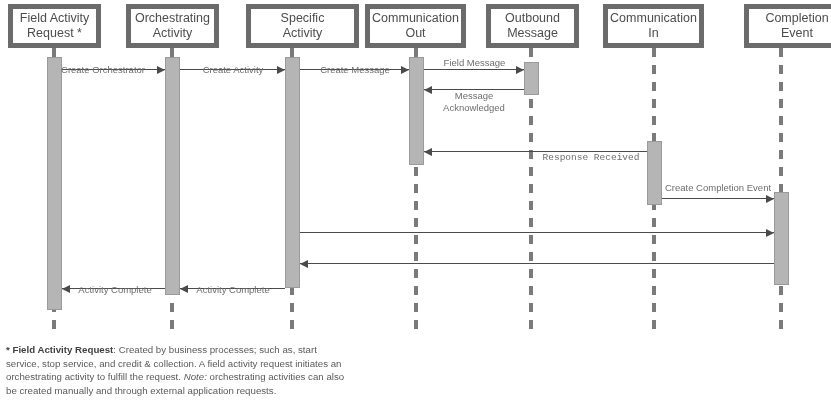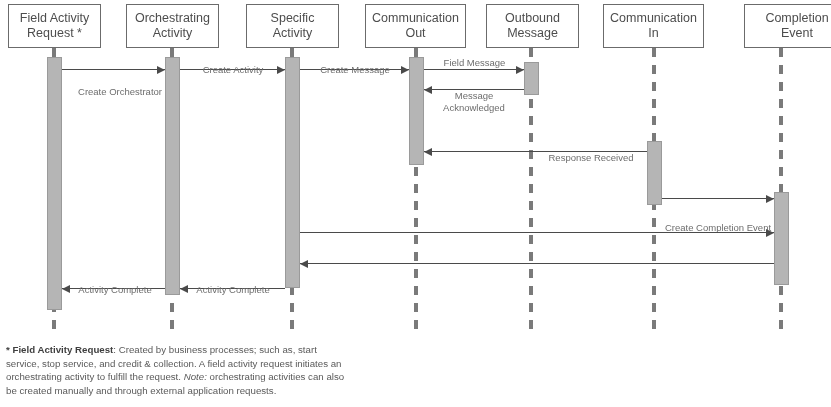--- a/index.html
+++ b/index.html
@@ -10,21 +10,21 @@
     font-family:"Liberation Sans","DejaVu Sans",sans-serif;
     color:#595959;
     overflow:hidden;
     position:relative;
   }
   #diagram{position:absolute;left:0;top:0;width:831px;height:407px;}
 
   .lifeline-header{
     position:absolute;
     box-sizing:border-box;
-    border:1px solid #eab308;
+    border:5px solid #eab308;
     background:#ffffff;
     color:#4d4d4d;
     font-size:12.5px;
     line-height:15px;
     text-align:center;
     display:flex;
     align-items:center;
     justify-content:center;
     padding:2px 3px;
     white-space:pre-line;
@@ -91,55 +91,55 @@
     <div class="lifeline-dash" style="left: 779px; top: 48px; height: 284px;"></div>
     <div class="activation" style="left: 47px; top: 57px; width: 15px; height: 253px; background: rgb(181, 181, 181); border-color: rgb(154, 154, 154);"></div>
     <div class="activation" style="left: 165px; top: 57px; width: 15px; height: 238px; background: rgb(181, 181, 181); border-color: rgb(154, 154, 154);"></div>
     <div class="activation" style="left: 285px; top: 57px; width: 15px; height: 231px; background: rgb(181, 181, 181); border-color: rgb(154, 154, 154);"></div>
     <div class="activation" style="left: 409px; top: 57px; width: 15px; height: 108px; background: rgb(181, 181, 181); border-color: rgb(154, 154, 154);"></div>
     <div class="activation" style="left: 524px; top: 62px; width: 15px; height: 33px; background: rgb(181, 181, 181); border-color: rgb(154, 154, 154);"></div>
     <div class="activation" style="left: 647px; top: 141px; width: 15px; height: 64px; background: rgb(181, 181, 181); border-color: rgb(154, 154, 154);"></div>
     <div class="activation" style="left: 774px; top: 192px; width: 15px; height: 93px; background: rgb(181, 181, 181); border-color: rgb(154, 154, 154);"></div>
     <div class="msg-line" style="left: 62px; top: 69px; width: 103px; background: rgb(74, 74, 74);"></div>
     <div class="arrow-head right" style="top: 65.5px; left: 157px; border-left-color: rgb(74, 74, 74);"></div>
-    <div class="msg-label" style="left: 72px; top: 64px; width: 96px; margin-top: 22px;">Create Orchestrator</div>
+    <div class="msg-label" style="left: 55px; top: 64px; width: 96px;">Create Orchestrator</div>
     <div class="msg-line" style="left: 180px; top: 69px; width: 105px; background: rgb(74, 74, 74);"></div>
     <div class="arrow-head right" style="top: 65.5px; left: 277px; border-left-color: rgb(74, 74, 74);"></div>
     <div class="msg-label" style="left: 185px; top: 64px; width: 96px;">Create Activity</div>
     <div class="msg-line" style="left: 300px; top: 69px; width: 109px; background: rgb(74, 74, 74);"></div>
     <div class="arrow-head right" style="top: 65.5px; left: 401px; border-left-color: rgb(74, 74, 74);"></div>
     <div class="msg-label" style="left: 304px; top: 64px; width: 102px;">Create Message</div>
     <div class="msg-line" style="left: 424px; top: 69px; width: 100px; background: rgb(74, 74, 74);"></div>
     <div class="arrow-head right" style="top: 65.5px; left: 516px; border-left-color: rgb(74, 74, 74);"></div>
     <div class="msg-label" style="left: 427px; top: 57px; width: 95px;">Field Message</div>
     <div class="msg-line" style="left: 424px; top: 89px; width: 100px; background: rgb(74, 74, 74);"></div>
     <div class="arrow-head left" style="top: 85.5px; left: 424px; border-right-color: rgb(74, 74, 74);"></div>
     <div class="msg-label" style="left: 424px; top: 90px; width: 100px;">Message
 Acknowledged</div>
     <div class="msg-line" style="left: 424px; top: 151px; width: 223px; background: rgb(74, 74, 74);"></div>
     <div class="arrow-head left" style="top: 147.5px; left: 424px; border-right-color: rgb(74, 74, 74);"></div>
-    <div class="msg-label" style="left: 536px; top: 152px; width: 110px;">Response Received</div>
+    <div class="msg-label" style="left: 536px; top: 152px; width: 110px; font-family: Liberation Mono, monospace;">Response Received</div>
     <div class="msg-line" style="left: 662px; top: 198px; width: 112px; background: rgb(74, 74, 74);"></div>
     <div class="arrow-head right" style="top: 194.5px; left: 766px; border-left-color: rgb(74, 74, 74);"></div>
-    <div class="msg-label" style="left: 655px; top: 182px; width: 126px; margin-top: 40px;">Create Completion Event</div>
+    <div class="msg-label" style="left: 655px; top: 182px; width: 126px;">Create Completion Event</div>
     <div class="msg-line" style="left: 300px; top: 232px; width: 474px; background: rgb(74, 74, 74);"></div>
     <div class="arrow-head right" style="top: 228.5px; left: 766px; border-left-color: rgb(74, 74, 74);"></div>
     <div class="msg-line" style="left: 300px; top: 263px; width: 474px; background: rgb(74, 74, 74);"></div>
     <div class="arrow-head left" style="top: 259.5px; left: 300px; border-right-color: rgb(74, 74, 74);"></div>
     <div class="msg-line" style="left: 180px; top: 288px; width: 105px; background: rgb(74, 74, 74);"></div>
     <div class="arrow-head left" style="top: 284.5px; left: 180px; border-right-color: rgb(74, 74, 74);"></div>
     <div class="msg-label" style="left: 185px; top: 284px; width: 96px;">Activity Complete</div>
     <div class="msg-line" style="left: 62px; top: 288px; width: 103px; background: rgb(74, 74, 74);"></div>
     <div class="arrow-head left" style="top: 284.5px; left: 62px; border-right-color: rgb(74, 74, 74);"></div>
     <div class="msg-label" style="left: 67px; top: 284px; width: 96px;">Activity Complete</div>
     <div class="lifeline-header" style="left: 8px; top: 4px; width: 93px; height: 44px; border-color: rgb(107, 107, 107);"><span>Field Activity
 Request *</span></div>
     <div class="lifeline-header" style="left: 126px; top: 4px; width: 93px; height: 44px; border-color: rgb(107, 107, 107);"><span>Orchestrating
 Activity</span></div>
-    <div class="lifeline-header" style="left: 246px; top: 4px; width: 93px; height: 44px; border-color: rgb(107, 107, 107);"><span>Specific
+    <div class="lifeline-header" style="left: 246px; top: 4px; width: 113px; height: 44px; border-color: rgb(107, 107, 107);"><span>Specific
 Activity</span></div>
     <div class="lifeline-header" style="left: 365px; top: 4px; width: 101px; height: 44px; border-color: rgb(107, 107, 107);"><span>Communication
 Out</span></div>
     <div class="lifeline-header" style="left: 486px; top: 4px; width: 93px; height: 44px; border-color: rgb(107, 107, 107);"><span>Outbound
 Message</span></div>
     <div class="lifeline-header" style="left: 603px; top: 4px; width: 101px; height: 44px; border-color: rgb(107, 107, 107);"><span>Communication
 In</span></div>
     <div class="lifeline-header" style="left: 735px; top: 4px; width: 106px; height: 44px; border-color: rgb(107, 107, 107); margin-left: 9px;"><span>Completion
 Event</span></div>
     <div class="footnote" style="left: 6px; top: 343px;"><b>* Field Activity Request</b><span>: </span><span>Created by business processes; such as, start service, stop service, and credit &amp; collection. A field activity request initiates an orchestrating activity to fulfill the request. </span><i>Note:</i><span> orchestrating activities can also be created manually and through external application requests.</span></div>

